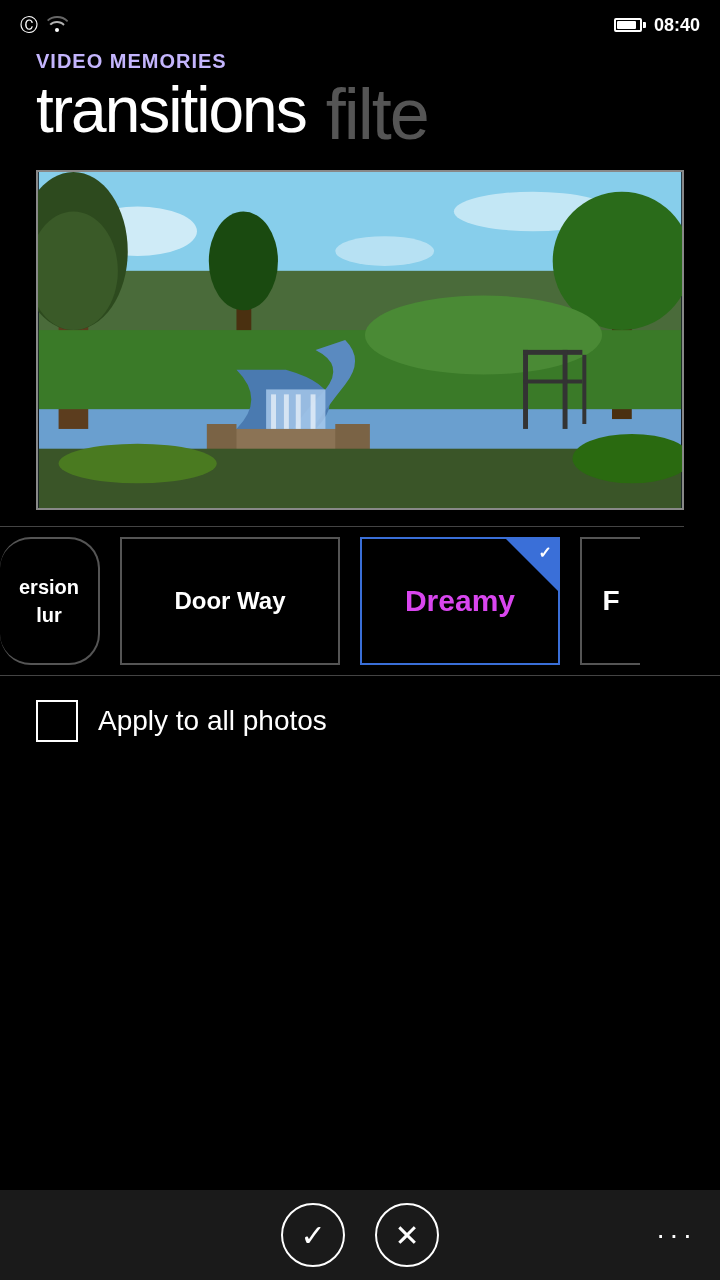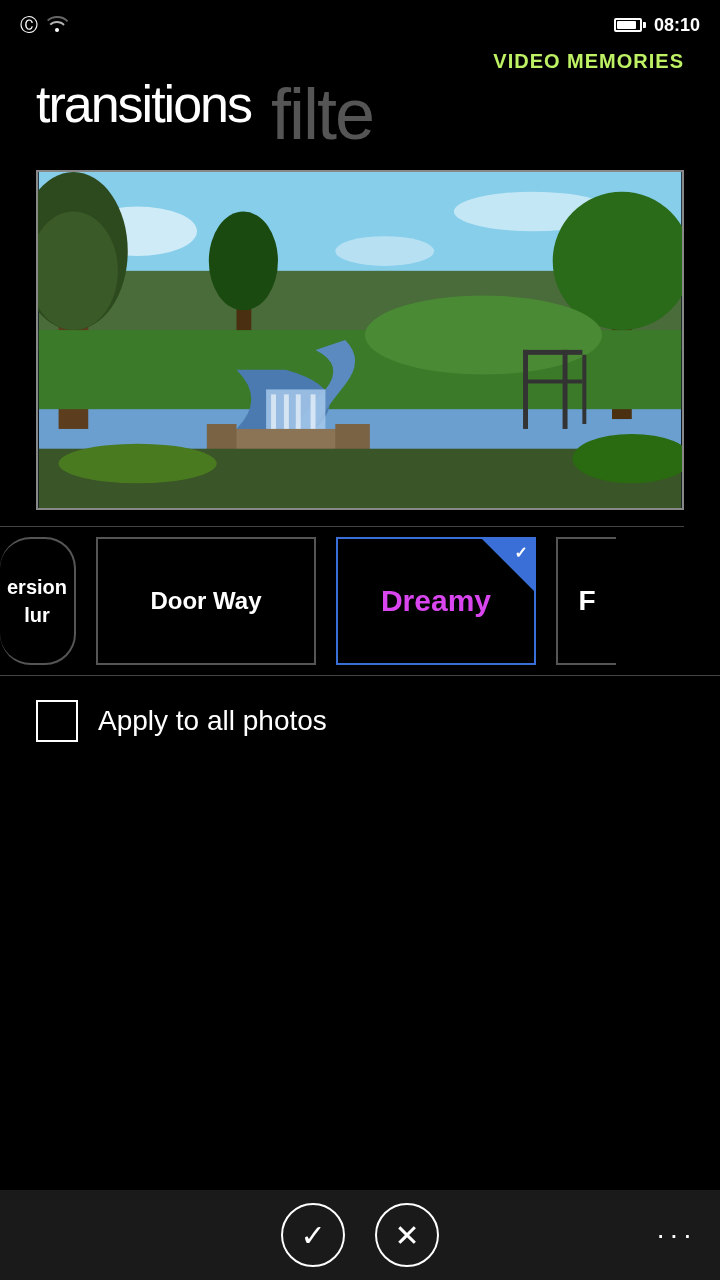--- a/index.html
+++ b/index.html
@@ -75,34 +75,33 @@
       display: inline-block;
       margin-left: 1px;
     }
 
     
     .app-title {
       padding: 0 36px;
       font-size: 20px;
       font-weight: 600;
       letter-spacing: 1px;
-      color: #bef264;
+      color: #c4b5fd;
       text-transform: uppercase;
-      text-align: right;
     }
 
     
     .big-tabs {
       display: flex;
       padding: 0 36px;
       margin-top: 5px;
     }
 
     .big-tab-active {
-      font-size: 52px;
+      font-size: 64px;
       font-weight: 300;
       color: #fff;
       letter-spacing: -2px;
       line-height: 1;
     }
 
     .big-tab-inactive {
       font-size: 72px;
       font-weight: 400;
       color: #555;
@@ -153,21 +152,21 @@
       justify-content: center;
       font-size: 24px;
       font-weight: 600;
       color: #fff;
       cursor: pointer;
       position: relative;
       background: #000;
     }
 
     .filter-item-partial-left {
-      width: 76px;
+      width: 100px;
       border-left: none;
       overflow: hidden;
       border-radius: 31px;
     }
 
     .filter-item-partial-left .filter-label {
       text-align: center;
       font-size: 22px;
     }
 
@@ -293,21 +292,21 @@
       </svg>
     </span>
   </div>
   <div class="status-right">
     <div class="battery-icon">
       <div class="battery-body">
         <div class="battery-fill"></div>
       </div>
       <div class="battery-tip"></div>
     </div>
-    <span>08:10</span>
+    <span>08:40</span>
   </div>
 </div>
 
 <div class="app-title">VIDEO MEMORIES</div>
 
 <div class="big-tabs">
   <span class="big-tab-active">transitions</span>
   <span class="big-tab-inactive">filte</span>
 </div>
 

